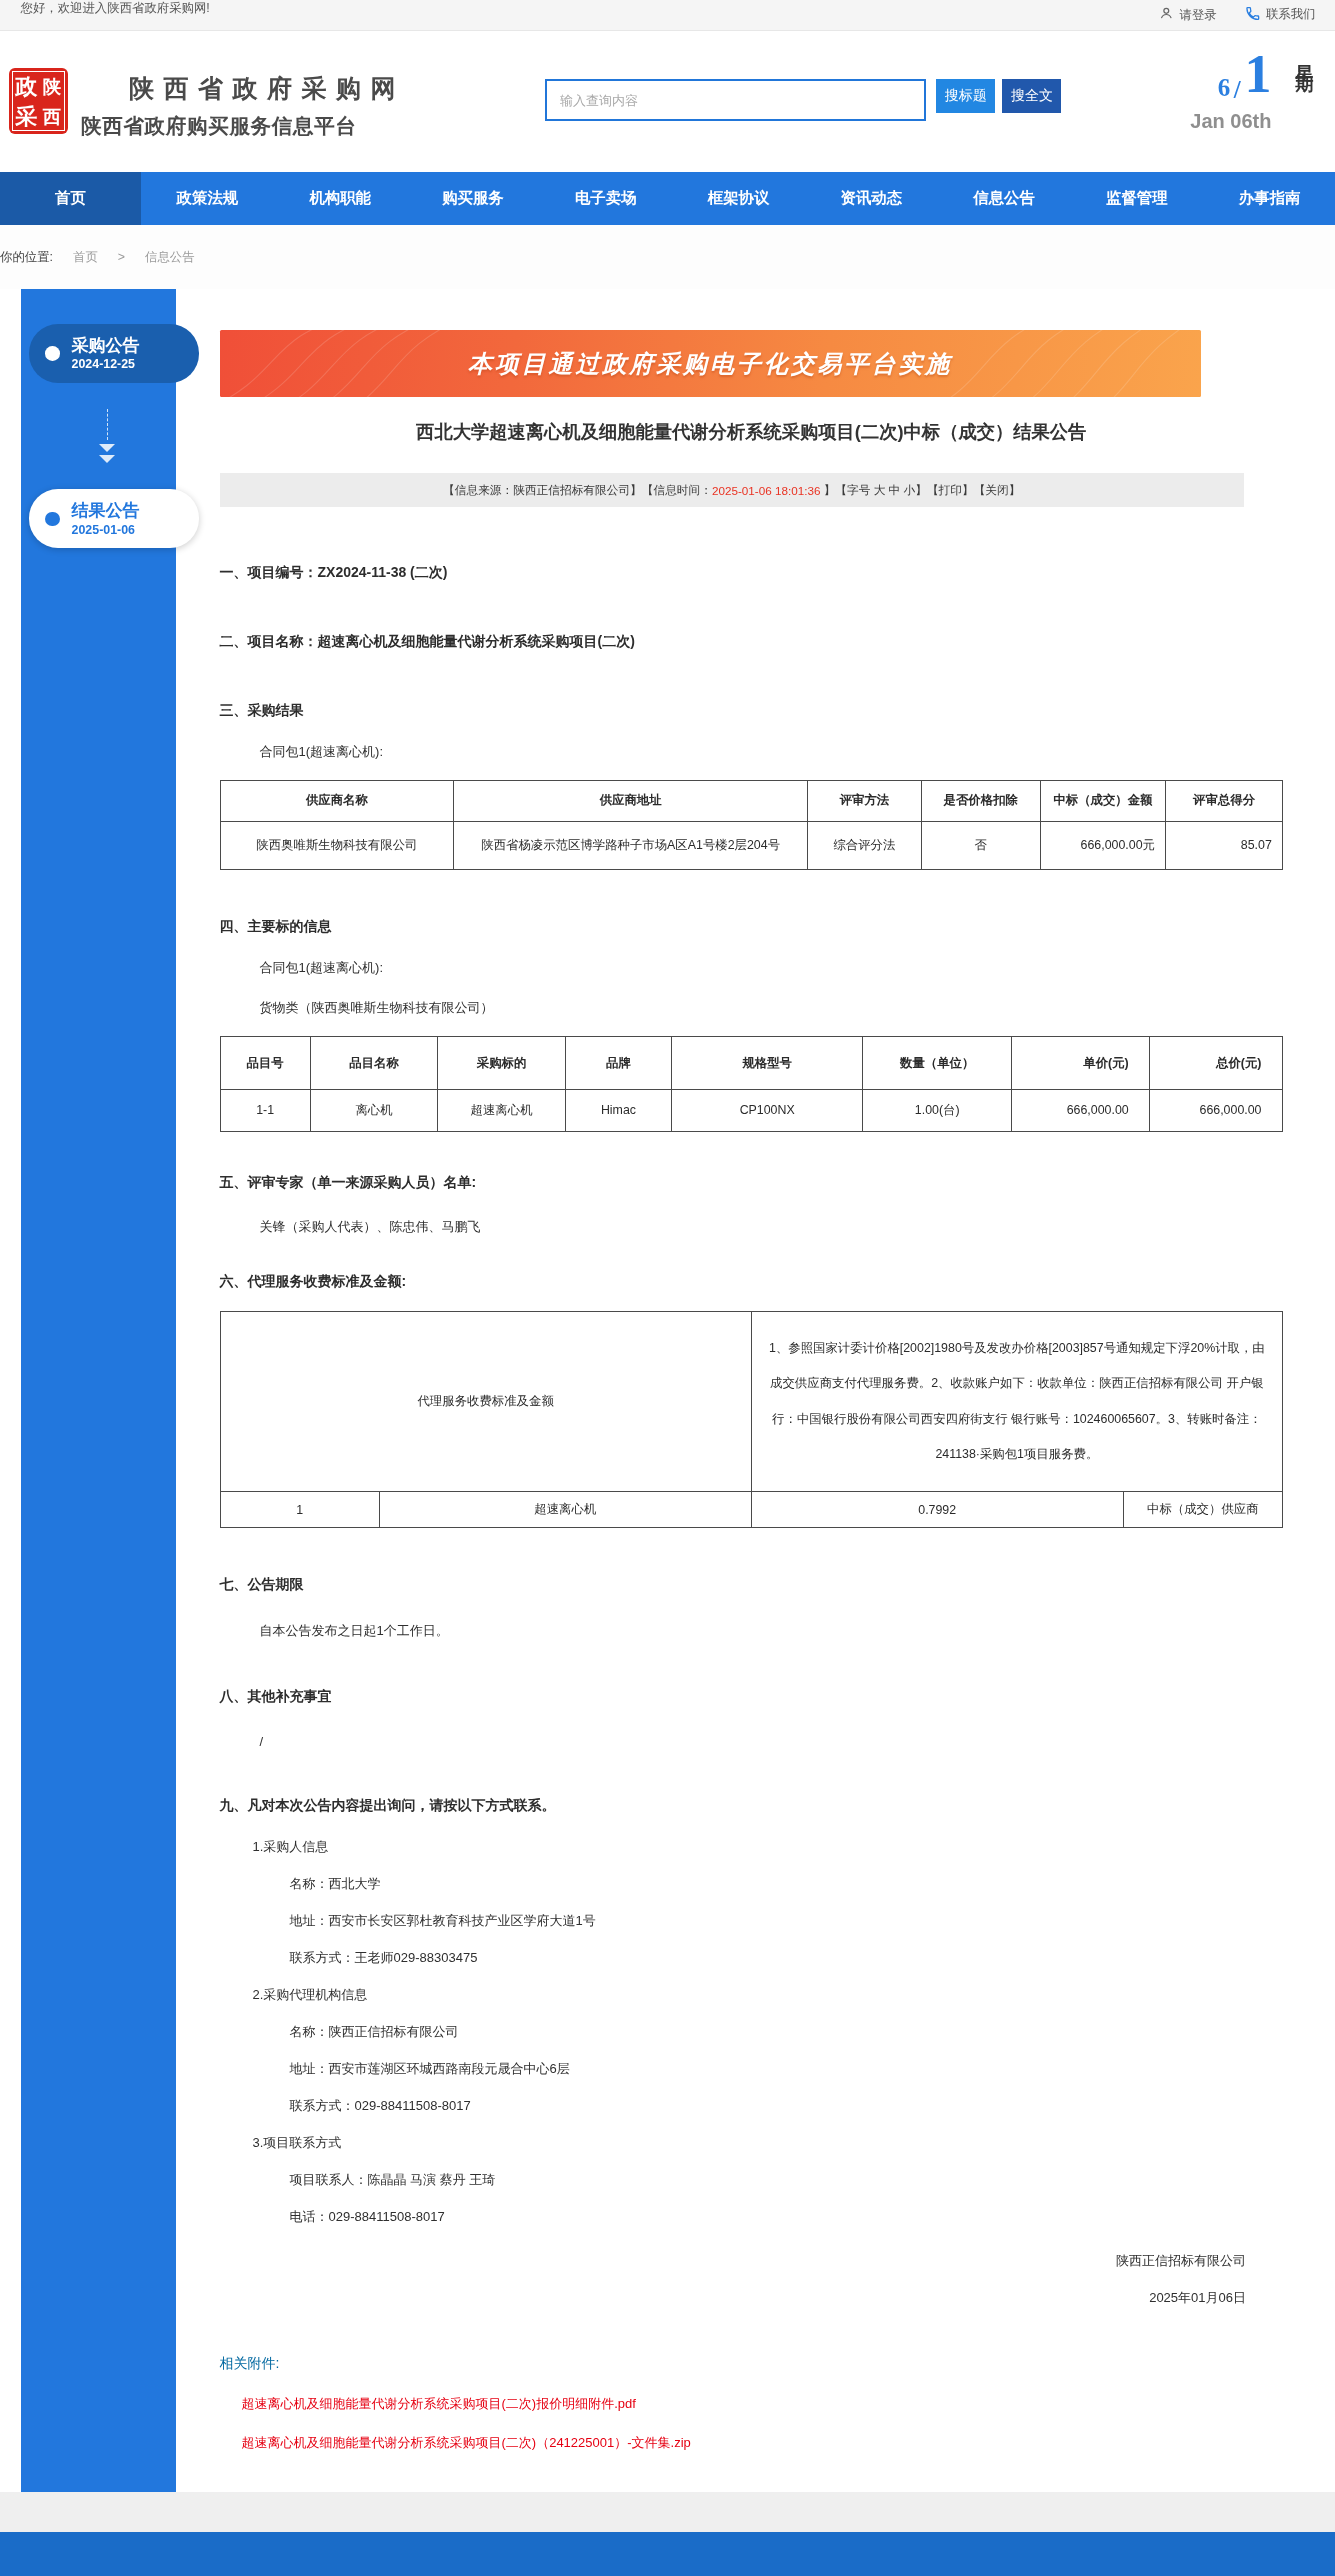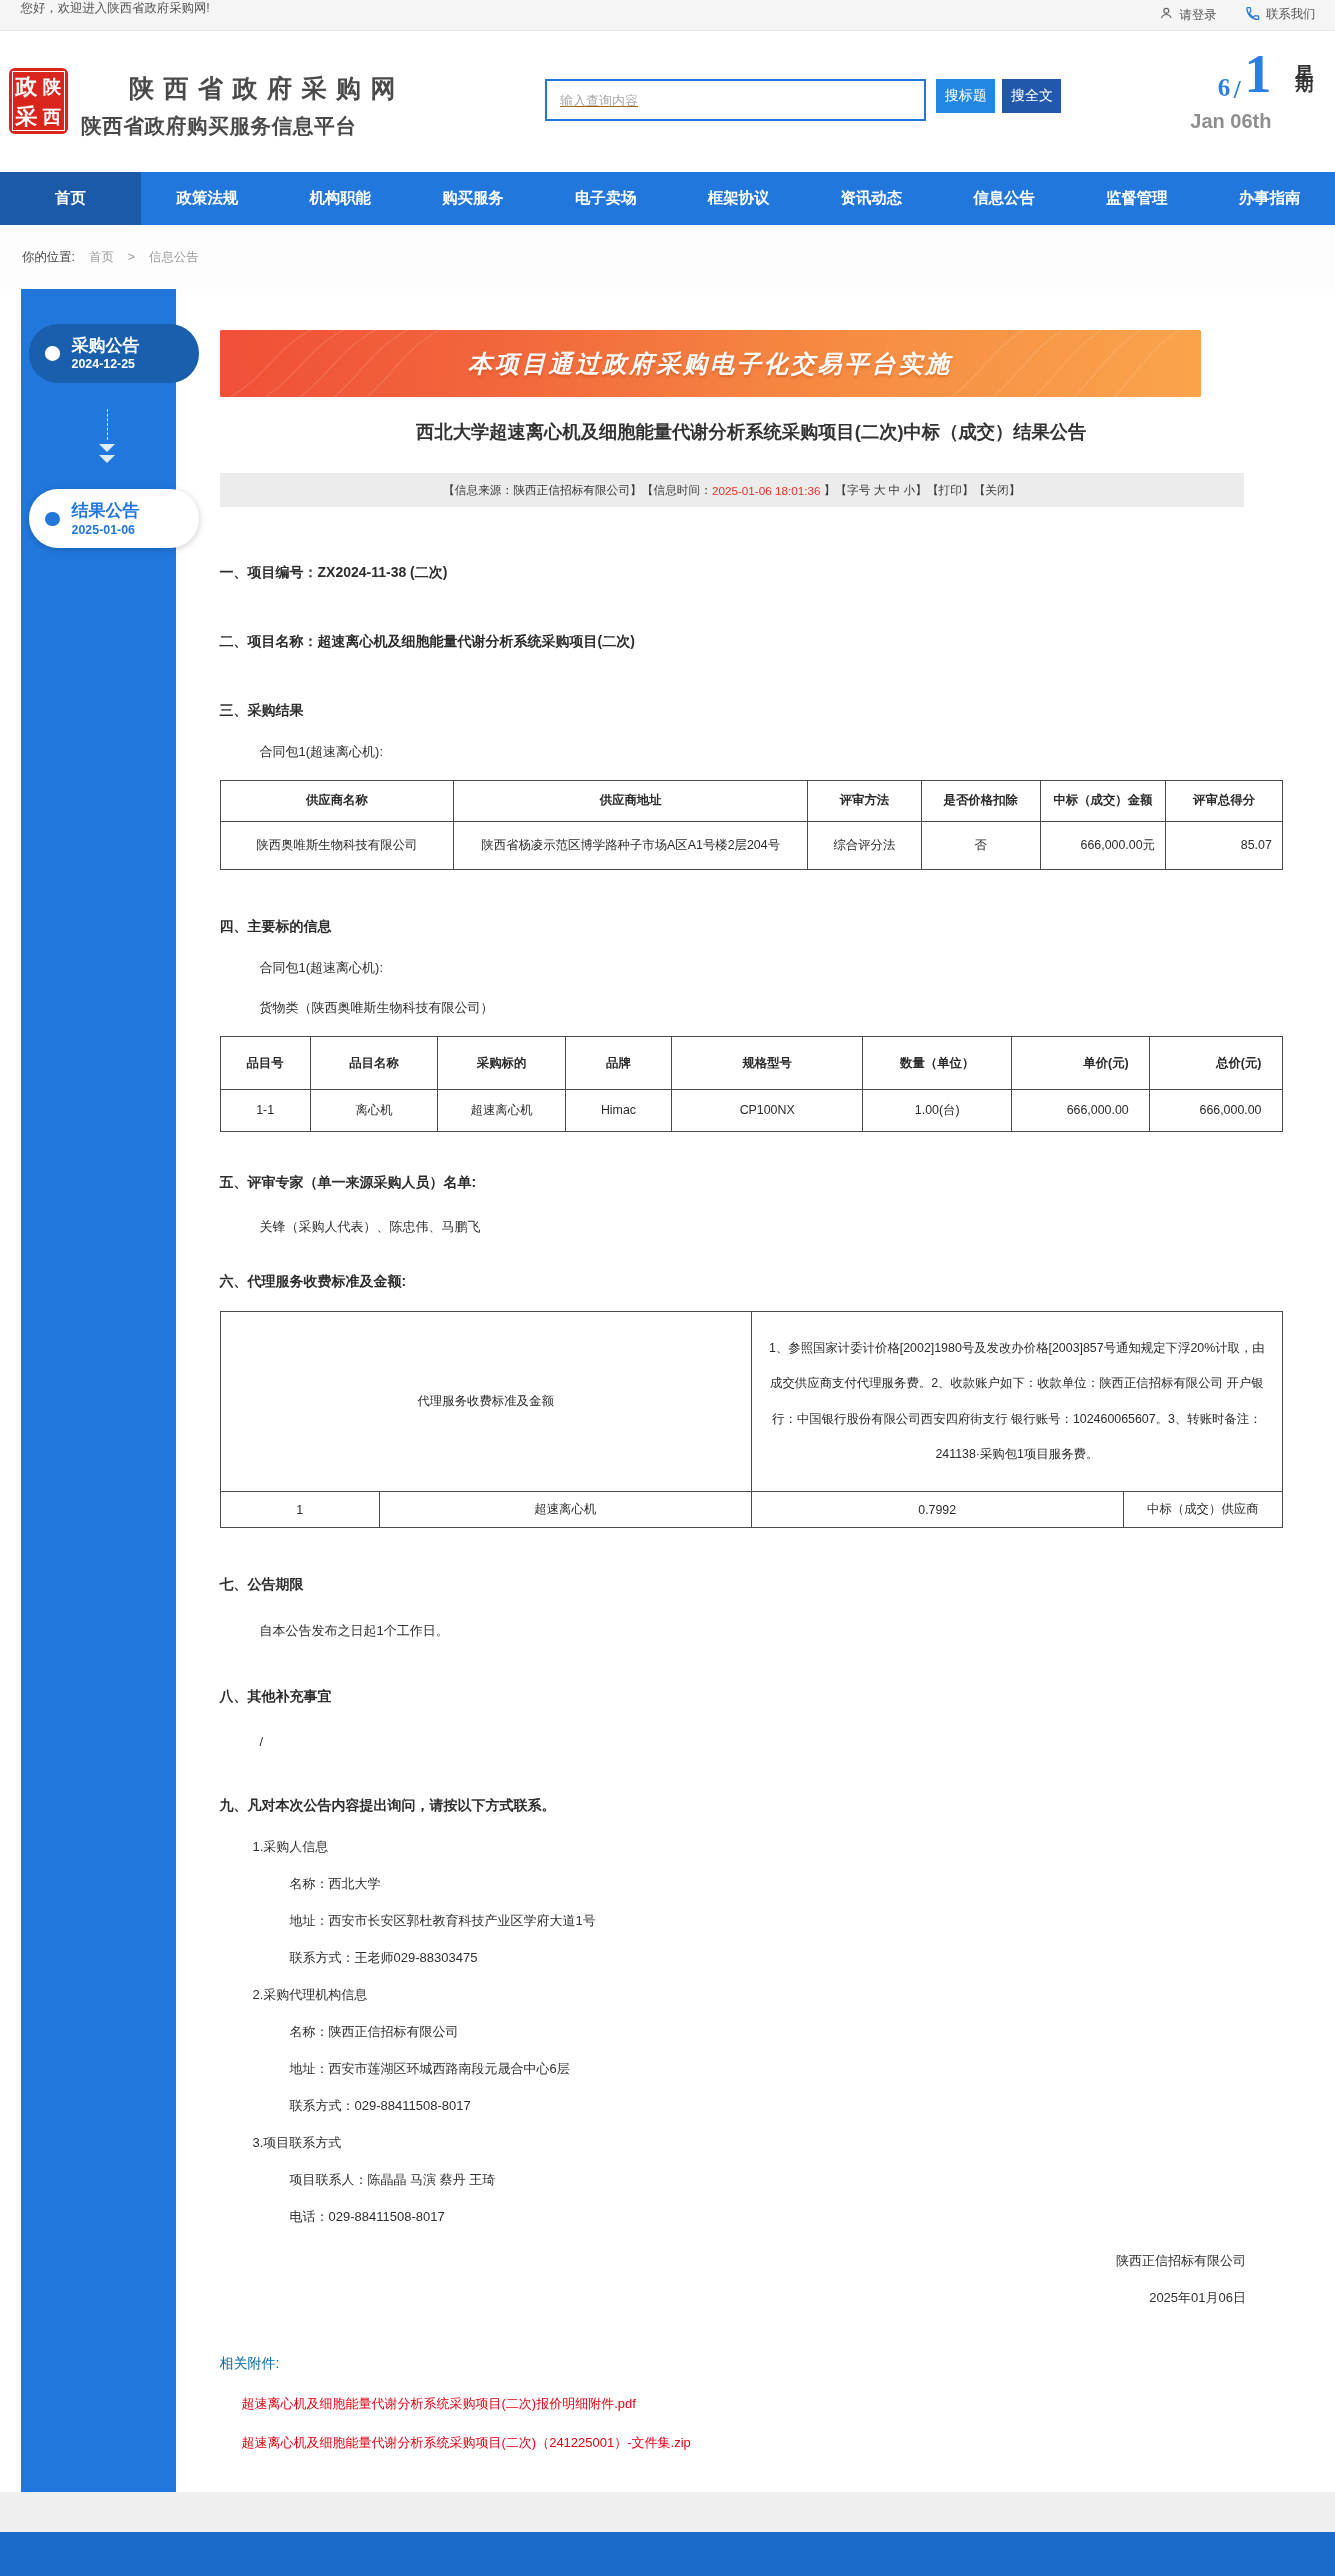--- a/index.html
+++ b/index.html
@@ -11,39 +11,39 @@
   
   .header{height:141px;position:relative;background:#fff;}
   .logo{position:absolute;left:8.8px;top:37px;width:59px;height:66px;background:#d9251c;border-radius:5.9px;padding:2.9px;}
   .logo-inner{width:100%;height:100%;border:1.5px solid #fff;display:grid;grid-template-columns:1.12fr 1fr;}
   .logo-inner span{display:flex;align-items:center;justify-content:center;color:#fff;font-weight:bold;}
   .lg-big{font-size:22px;} .lg-sm{font-size:18.3px;}
   .titles{position:absolute;left:81px;top:41px;color:#4a4a4a;}
   .site-title{font-size:25px;font-weight:bold;letter-spacing:9.5px;margin-left:48px;}
   .site-sub{font-size:20.5px;font-weight:bold;margin-top:6.6px;letter-spacing:0.7px;}
   .search{position:absolute;left:545px;top:48px;display:flex;height:42px;}
-  .search input{width:381px;height:42px;border:2.2px solid #2176d9;padding:0 13px;font-size:13px;color:#a16207;outline:none;text-decoration:underline;}
+  .search input{width:381px;height:42px;border:2.2px solid #2176d9;padding:0 13px;font-size:13px;color:#a16207;outline:none;}
   .search input::placeholder{color:#a9a9a9;}
   .sbtn{border:none;color:#fff;font-size:14px;cursor:pointer;height:34px;}
   .btn-title{width:59px;margin-left:10.2px;background:#2287e2;}
   .btn-full{width:59px;margin-left:7.3px;background:#2158ac;}
   .datebox{position:absolute;right:19px;top:16px;display:flex;gap:20.5px;}
   .date-left{text-align:right;}
   .date-nums{color:#2b7fe0;font-family:"Liberation Serif",serif;font-weight:bold;line-height:1;}
   .d-month{font-size:25px;position:relative;top:4.4px;}
   .d-slash{font-size:25px;position:relative;top:5.9px;margin:0 3.7px;}
   .d-day{font-size:54px;}
   .date-en{font-size:20px;font-weight:bold;color:#8f8f8f;margin-top:8.8px;}
   .weekday{writing-mode:vertical-rl;font-size:18.3px;font-weight:bold;color:#333;letter-spacing:8.8px;margin-top:2.9px;}
   
   .nav{height:53px;background:#2277dd;display:flex;}
   .nav a{color:#fff;font-size:15.4px;font-weight:bold;display:flex;align-items:center;justify-content:center;text-decoration:none;flex:1;cursor:pointer;}
   .nav a.active{flex:0 0 141px;background:#1b5aa7;}
   
-  .breadcrumb{height:64px;display:flex;align-items:center;padding-left:22px;font-size:12.4px;color:#9a9a9a;gap:14px;background:#fdfdfd;}
+  .breadcrumb{height:64px;display:flex;align-items:center;font-size:12.4px;color:#9a9a9a;gap:20px;background:#fdfdfd;}
   .bc-prefix{color:#444;}
   .breadcrumb a{color:#9a9a9a;text-decoration:none;cursor:pointer;}
   
   .main{display:flex;padding-left:20.5px;min-height:2159px;align-items:stretch;background:#fff;}
   .sidebar{width:155px;background:#2277dd;padding-top:35px;flex-shrink:0;position:relative;z-index:2;}
   .pill{width:170px;height:59px;border-radius:29px;display:flex;align-items:center;padding-left:16px;margin-left:8.8px;gap:11.7px;cursor:pointer;}
   .pill-dark{background:#1a5fae;color:#fff;}
   .pill-light{background:#fff;color:#2277dd;box-shadow:0 1.5px 7.3px rgba(0,0,0,.2);}
   .pill .dot{width:14.6px;height:14.6px;border-radius:50%;flex-shrink:0;}
   .pill-dark .dot{background:#fff;}

